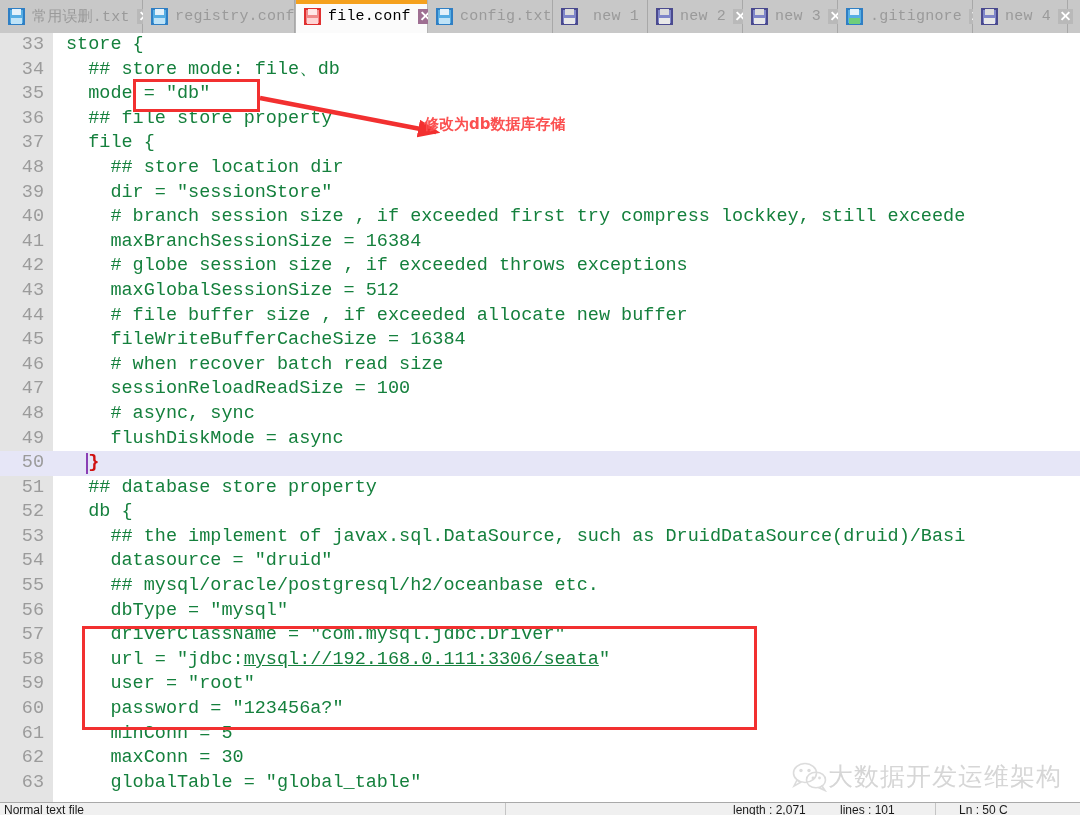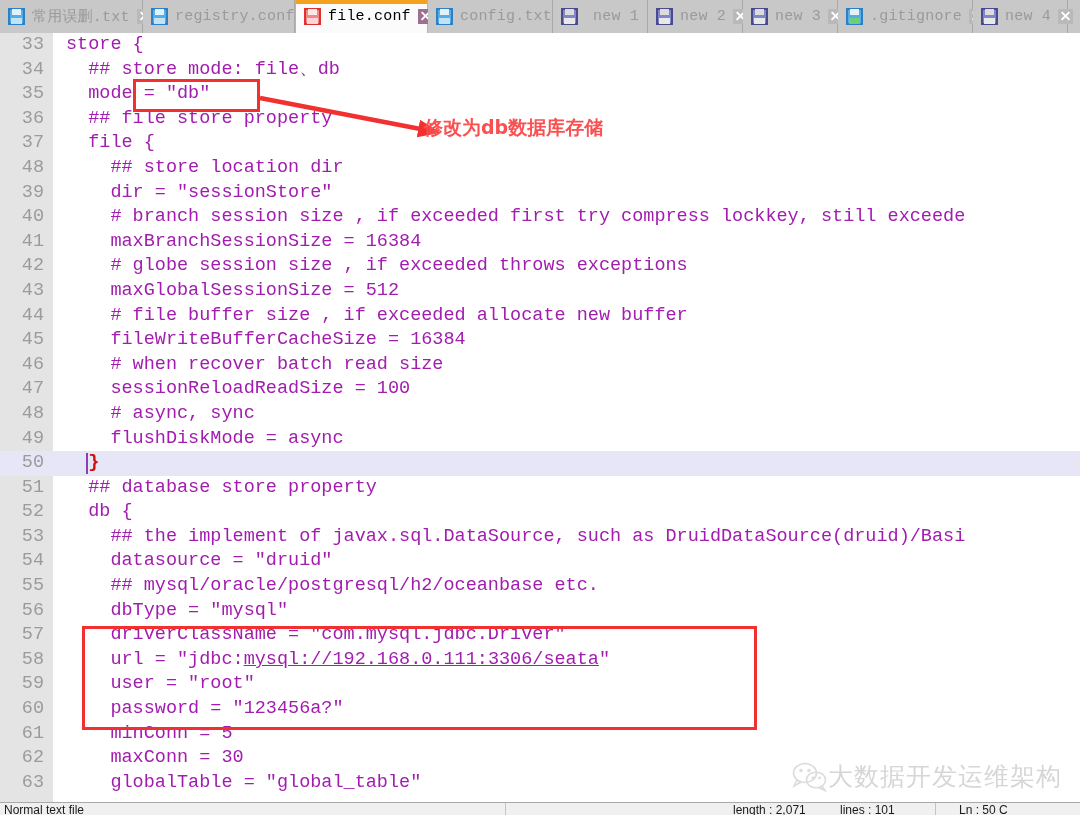--- a/index.html
+++ b/index.html
@@ -166,21 +166,21 @@
     width: 44px;
     text-align: right;
     color: #9b9b9b;
     font-family: "Liberation Mono", "DejaVu Sans Mono", monospace;
     font-size: 18.5px;
     z-index: 2;
   }
   .code {
     position: absolute;
     left: 66px; top: 0;
-    color: #a21caf;
+    color: #15803d;
     white-space: pre;
     z-index: 2;
   }
   .code.brace-red { color: #d01010; font-weight: bold; }
   .caret {
     position: absolute;
     left: 86px; top: 2px;
     width: 1.6px; height: 21px;
     background: #8a3fb5;
     z-index: 3;
@@ -192,21 +192,21 @@
     position: absolute;
     border: 3px solid #f23030;
     box-sizing: border-box;
     pointer-events: none;
     z-index: 6;
   }
   .annot-text {
     position: absolute;
     color: #fb5050;
     font-family: "DejaVu Sans", sans-serif;
-    font-size: 19px;
+    font-size: 15px;
     font-weight: bold;
     white-space: nowrap;
     z-index: 7;
   }
   .annot-arrow {
     position: absolute;
     z-index: 7;
     pointer-events: none;
   }
 

